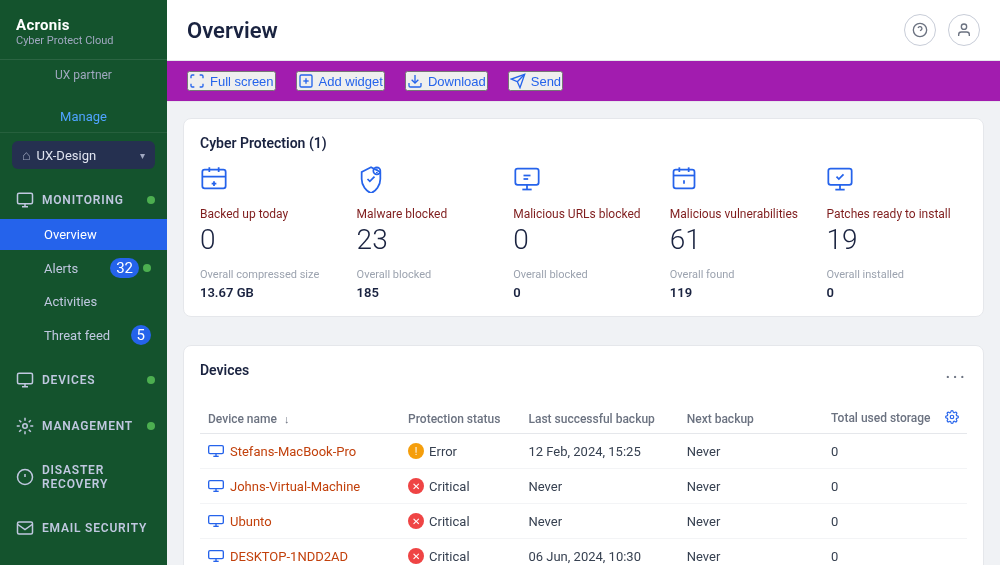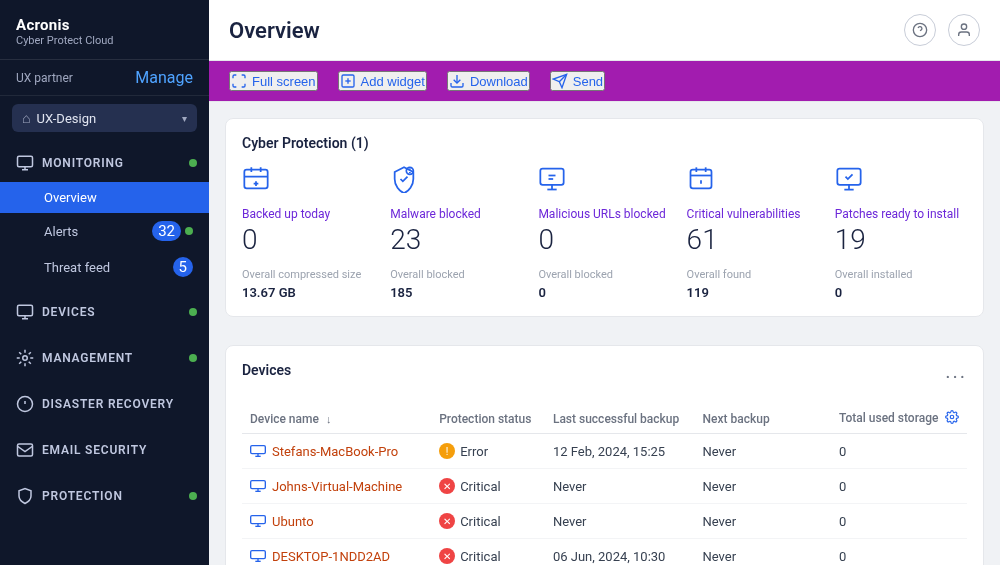--- a/index.html
+++ b/index.html
@@ -1,31 +1,31 @@
 <!DOCTYPE html>
 <html><head>
   <meta charset="utf-8">
   <style>
     * { box-sizing: border-box; margin: 0; padding: 0; }
     body { font-family: -apple-system, BlinkMacSystemFont, 'Segoe UI', Roboto, sans-serif; display: flex; height: 565px; overflow: hidden; background: #f0f2f5; }
 
     
-    .sidebar { width: 209px; background: #0f172a; color: #fff; display: flex; flex-direction: column; flex-shrink: 0; height: 565px; overflow-y: auto; }
+    .sidebar { width: 167px; background: #14532d; color: #fff; display: flex; flex-direction: column; flex-shrink: 0; height: 565px; overflow-y: auto; }
     .sidebar-logo { padding: 16px 16px 12px; border-bottom: 1px solid rgba(255,255,255,0.1); }
     .logo-title { font-size: 15px; font-weight: 700; color: #fff; letter-spacing: 0.3px; }
     .logo-subtitle { font-size: 11px; color: #a0a8c0; }
-    .ux-partner { padding: 8px 16px; display: flex; justify-content: space-between; align-items: center; font-size: 12px; color: #a0a8c0; border-bottom: 1px solid rgba(255,255,255,0.08); }
-    .ux-partner .manage-link { color: #4fa3ff; cursor: pointer; font-size: 16px; }
+    .ux-partner { padding: 8px 16px; display: flex; align-items: center; font-size: 12px; color: #a0a8c0; border-bottom: 1px solid rgba(255,255,255,0.08); flex-direction: column; }
+    .ux-partner .manage-link { color: #4fa3ff; cursor: pointer; font-size: 13px; margin-top: 27px; }
     .ux-selector { margin: 8px 12px 8px; background: #253050; border-radius: 6px; padding: 6px 10px; display: flex; align-items: center; gap: 6px; cursor: pointer; }
     .ux-selector .ux-icon { color: #a0a8c0; font-size: 14px; }
     .ux-selector .ux-name { flex: 1; color: #e0e4f0; font-size: 13px; }
     .ux-selector .chevron { color: #a0a8c0; font-size: 10px; }
 
     .nav-section { padding: 4px 0; }
-    .nav-header { display: flex; align-items: center; gap: 8px; padding: 10px 16px; cursor: pointer; color: #c0c8e0; font-size: 12px; font-weight: 600; letter-spacing: 0.8px; text-transform: uppercase; position: relative; text-align: right; }
+    .nav-header { display: flex; align-items: center; gap: 8px; padding: 10px 16px; cursor: pointer; color: #c0c8e0; font-size: 12px; font-weight: 600; letter-spacing: 0.8px; text-transform: uppercase; position: relative; }
     .nav-header .dot { width: 8px; height: 8px; border-radius: 50%; background: #4caf50; position: absolute; right: 12px; }
     .nav-header svg { width: 18px; height: 18px; flex-shrink: 0; }
     .nav-sub { padding: 0; }
     .nav-item { display: flex; align-items: center; padding: 8px 16px 8px 44px; font-size: 13px; color: #c0c8e0; cursor: pointer; position: relative; }
     .nav-item.active { background: #2563eb; color: #fff; }
     .nav-badge { background: #2563eb; color: #fff; border-radius: 10px; padding: 1px 6px; font-size: 15px; margin-left: auto; }
     .nav-dot { width: 8px; height: 8px; border-radius: 50%; background: #4caf50; margin-left: 4px; }
 
     
     .main { flex: 1; display: flex; flex-direction: column; overflow: hidden; }
@@ -42,21 +42,21 @@
 
     
     .card { background: #fff; border-radius: 8px; border: 1px solid #e5e7eb; padding: 16px; }
     .card-title { font-size: 14px; font-weight: 600; color: #1a2340; margin-bottom: 14px; }
 
     
     .stats-grid { display: grid; grid-template-columns: repeat(5, 1fr); gap: 16px; }
     .stat-item { display: flex; flex-direction: column; gap: 4px; }
     .stat-icon { color: #2563eb; margin-bottom: 6px; }
     .stat-icon svg { width: 28px; height: 28px; }
-    .stat-label { font-size: 12px; color: #6d28d9; }
+    .stat-label { font-size: 12px; color: #7f1d1d; }
     .stat-value { font-size: 28px; font-weight: 300; color: #1a2340; line-height: 1.1; }
     .stat-sub-label { font-size: 11px; color: #9ca3af; margin-top: 8px; }
     .stat-sub-value { font-size: 13px; font-weight: 600; color: #1a2340; }
 
     
     .devices-header { display: flex; align-items: center; justify-content: space-between; margin-bottom: 12px; }
     .dots-menu { color: #6b7280; cursor: pointer; font-size: 20px; letter-spacing: 2px; }
     table { width: 100%; border-collapse: collapse; font-size: 13px; }
     thead th { text-align: left; color: #6b7280; font-weight: 500; font-size: 12px; padding: 6px 8px; border-bottom: 1px solid #e5e7eb; }
     tbody td { padding: 9px 8px; color: #374151; border-bottom: 1px solid #f3f4f6; font-size: 13px; }
@@ -93,20 +93,23 @@
       <span class="dot"></span>
     </div>
     <div class="nav-sub">
       <div class="nav-item active">
         <span>Overview</span>
       </div>
       <div class="nav-item">
         <span>Alerts</span>
         <span class="nav-badge">32</span>
         <span class="nav-dot"></span>
+      </div>
+      <div class="nav-item">
+        <span>Activities</span>
       </div>
       <div class="nav-item">
         <span>Threat feed</span>
         <span class="nav-badge">5</span>
       </div>
     </div>
   </div>
 
   <div class="nav-section">
     <div class="nav-header">
@@ -271,21 +274,21 @@
         <div class="stat-item">
           <div class="stat-icon">
             <svg width="28" height="28" viewBox="0 0 24 24" fill="none" stroke="#2563eb" stroke-width="1.5">
                 <rect x="3" y="4" width="18" height="16" rx="2"></rect>
                 <line x1="3" y1="9" x2="21" y2="9"></line>
                 <line x1="8" y1="2" x2="8" y2="6"></line>
                 <line x1="16" y1="2" x2="16" y2="6"></line>
                 <path d="M12 13v3m0-5v.01"></path>
               </svg>
           </div>
-          <div class="stat-label">Critical vulnerabilities</div>
+          <div class="stat-label">Malicious vulnerabilities</div>
           <div class="stat-value">61</div>
           <div class="stat-sub-label">Overall found</div>
           <div class="stat-sub-value">119</div>
         </div>
 
         <div class="stat-item">
           <div class="stat-icon">
             <svg width="28" height="28" viewBox="0 0 24 24" fill="none" stroke="#2563eb" stroke-width="1.5">
                 <rect x="2" y="3" width="20" height="14" rx="2"></rect>
                 <path d="M8 21h8M12 17v4"></path>

